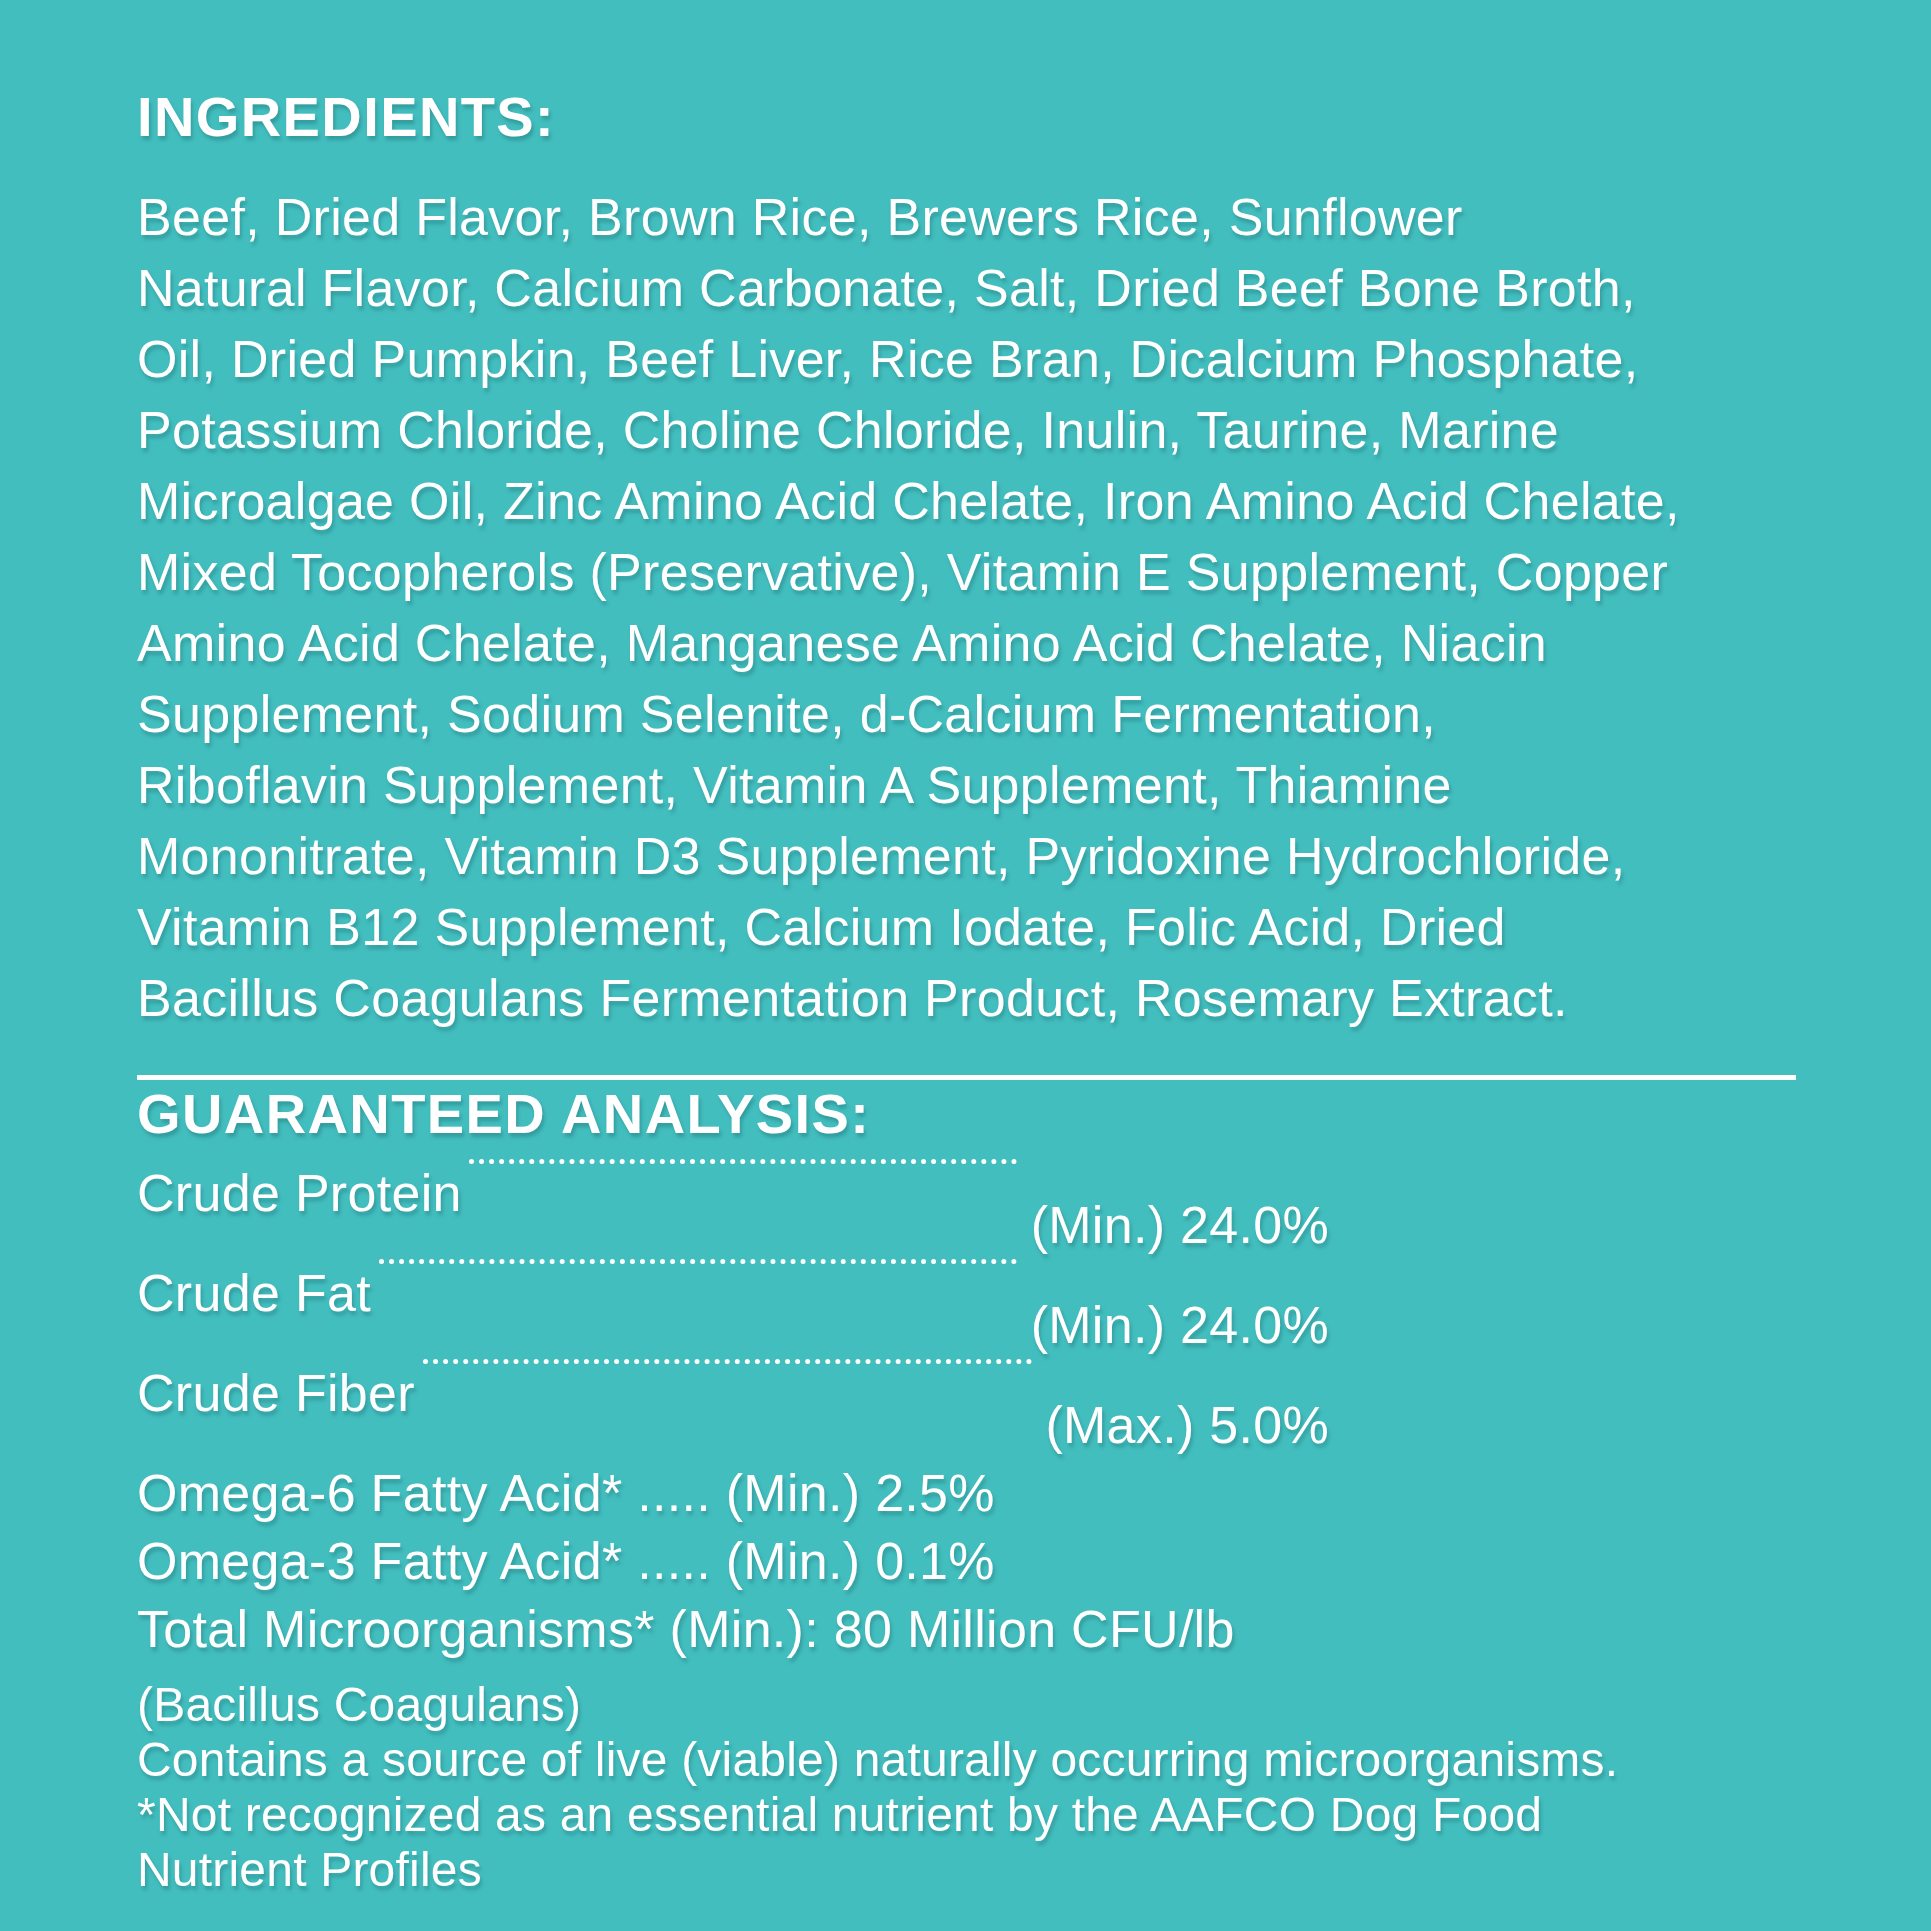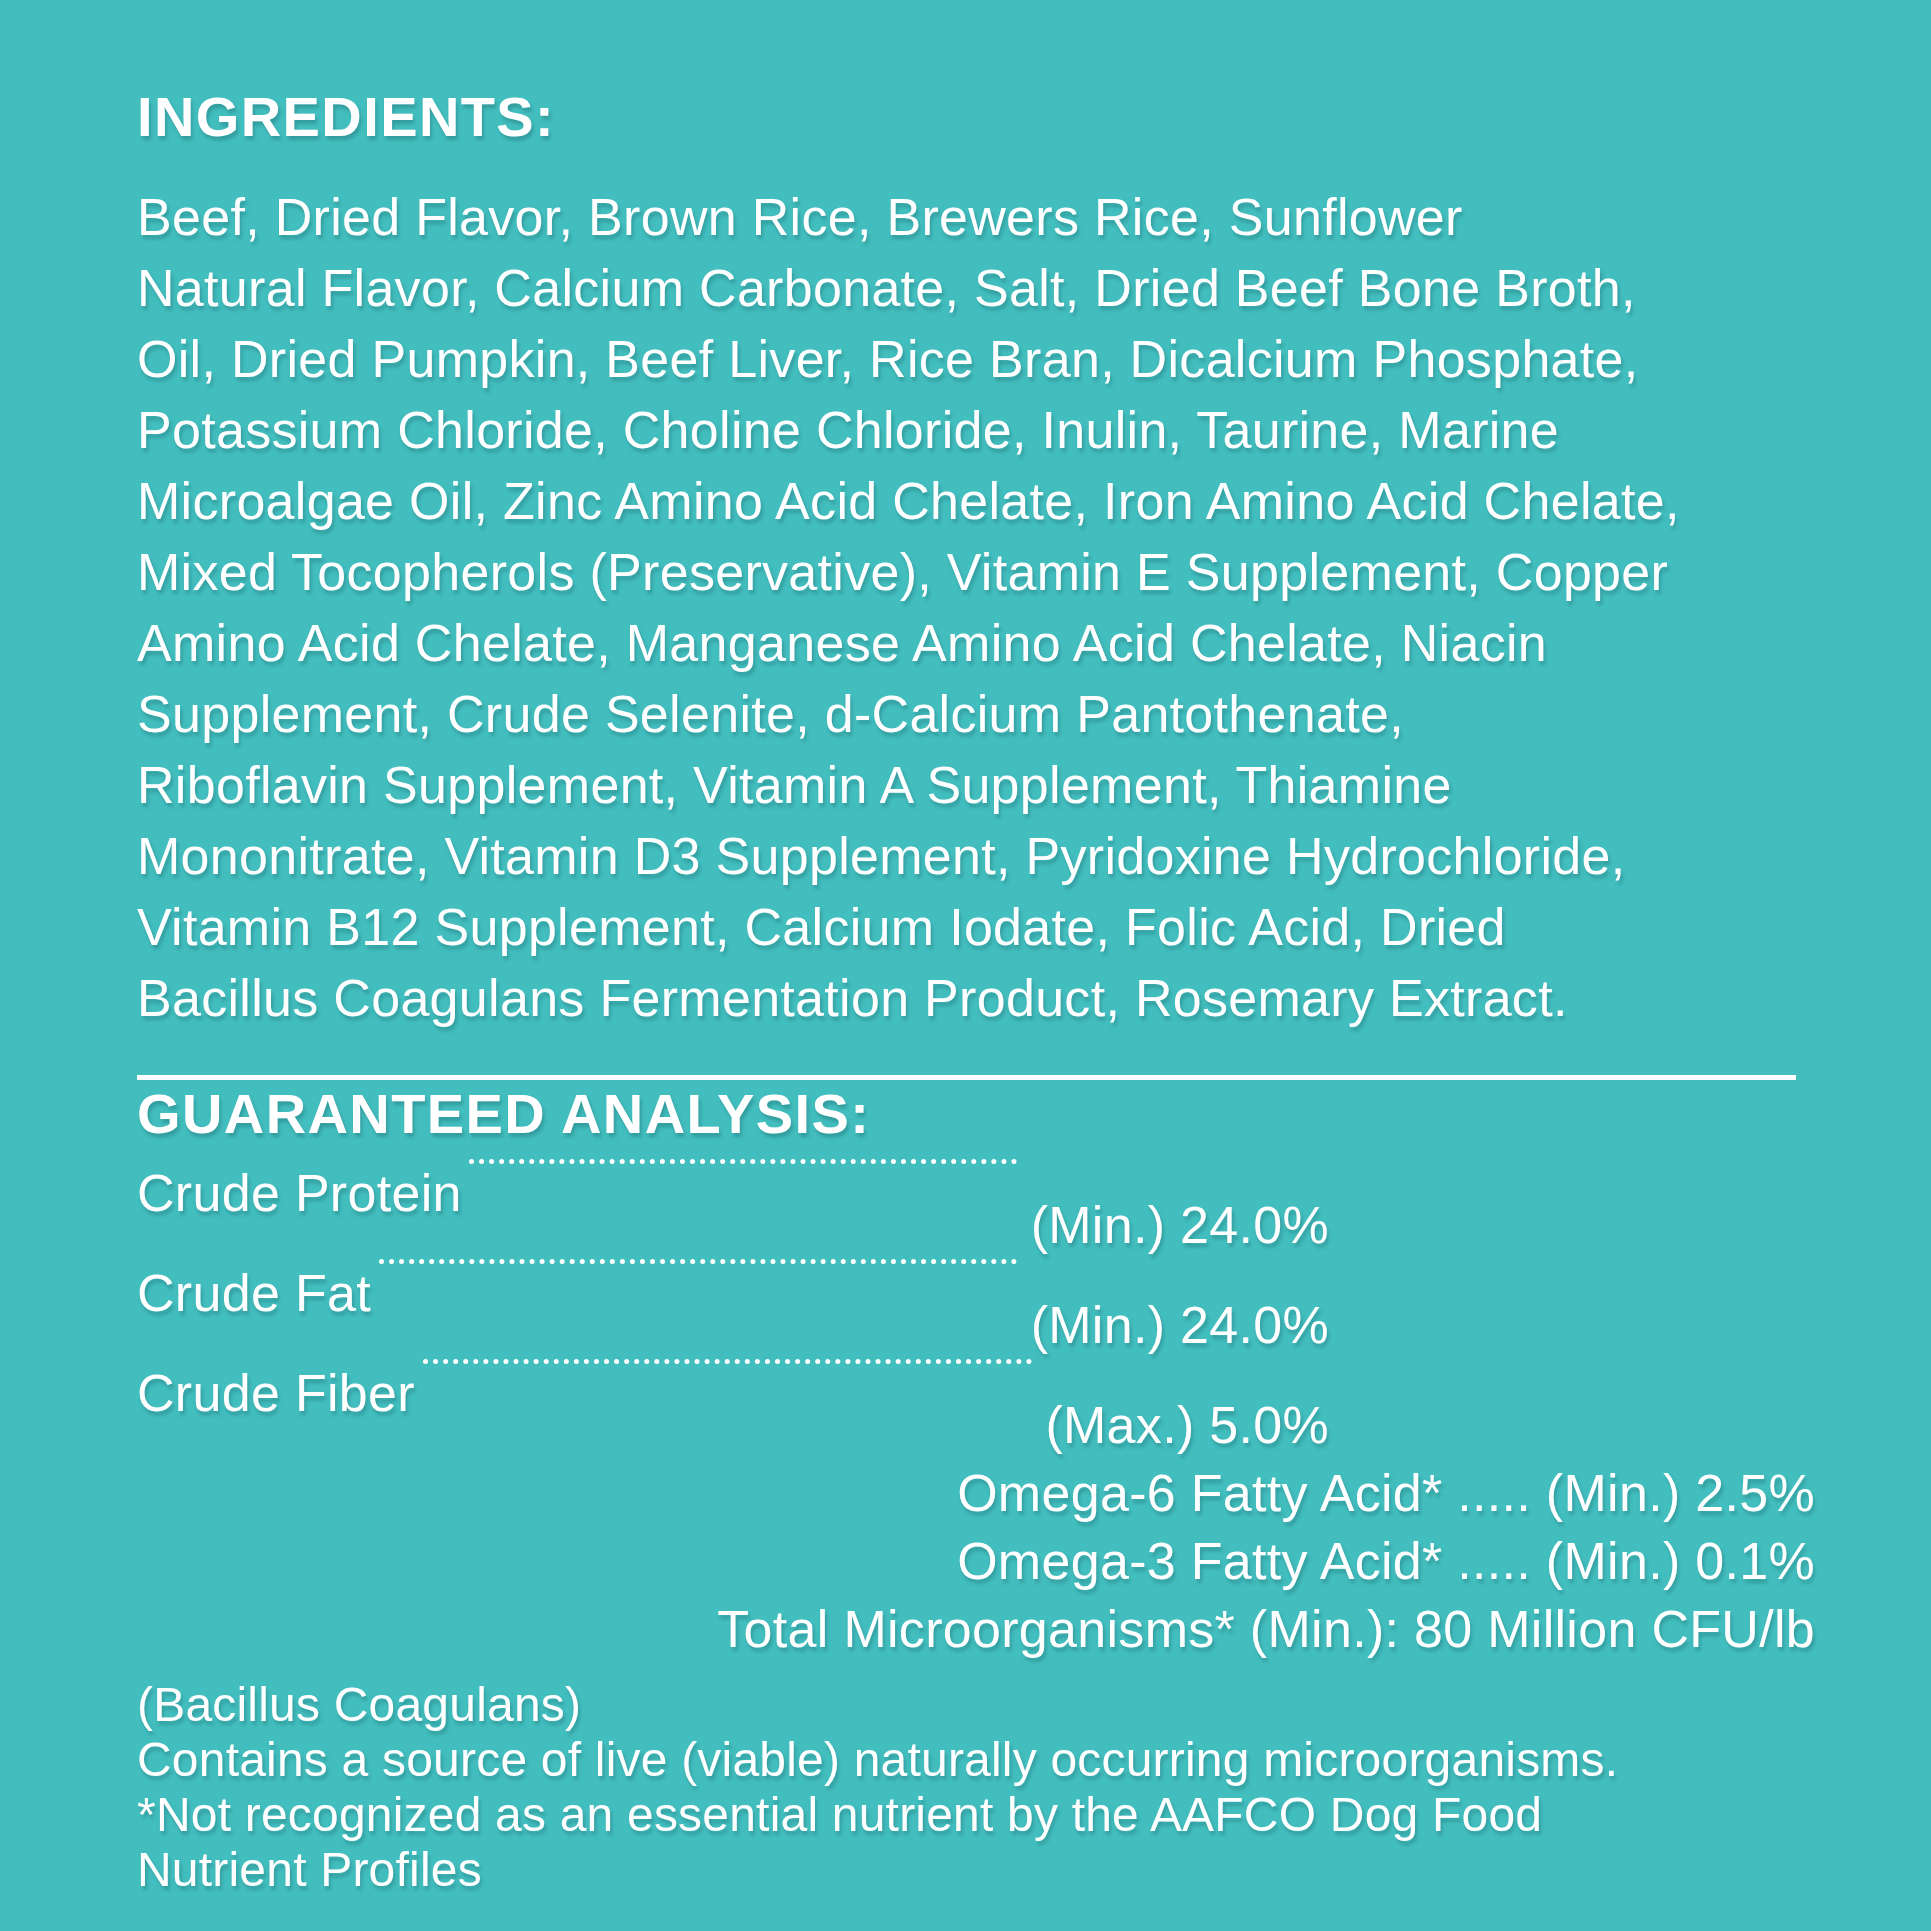--- a/index.html
+++ b/index.html
@@ -64,21 +64,20 @@
     min-width: 39px;
     border-bottom: 5.8px dotted currentColor;
     margin: 0 13.5px 7.7px 7.7px;
   }
   .ga-value {
     white-space: nowrap;
     margin-top: 32px;
   }
   .ga-inline, .ga-total {
     white-space: nowrap;
-    text-align: right;
   }
   .notes {
     margin-top: 13.5px;
     max-width: 1506px;
     font-size: 48px;
     line-height: 55px;
     font-weight: 500;
     letter-spacing: 0.2px;
   }
 </style>
@@ -90,21 +89,21 @@
   <h1 class="section-heading shadowed">INGREDIENTS:</h1>
 
   <div class="ing-lines shadowed">
     <div class="ing-line">Beef, Dried Flavor, Brown Rice, Brewers Rice, Sunflower</div>
     <div class="ing-line">Natural Flavor, Calcium Carbonate, Salt, Dried Beef Bone Broth,</div>
     <div class="ing-line">Oil, Dried Pumpkin, Beef Liver, Rice Bran, Dicalcium Phosphate,</div>
     <div class="ing-line">Potassium Chloride, Choline Chloride, Inulin, Taurine, Marine</div>
     <div class="ing-line">Microalgae Oil, Zinc Amino Acid Chelate, Iron Amino Acid Chelate,</div>
     <div class="ing-line">Mixed Tocopherols (Preservative), Vitamin E Supplement, Copper</div>
     <div class="ing-line">Amino Acid Chelate, Manganese Amino Acid Chelate, Niacin</div>
-    <div class="ing-line">Supplement, Crude Selenite, d-Calcium Pantothenate,</div>
+    <div class="ing-line">Supplement, Sodium Selenite, d-Calcium Fermentation,</div>
     <div class="ing-line">Riboflavin Supplement, Vitamin A Supplement, Thiamine</div>
     <div class="ing-line">Mononitrate, Vitamin D3 Supplement, Pyridoxine Hydrochloride,</div>
     <div class="ing-line">Vitamin B12 Supplement, Calcium Iodate, Folic Acid, Dried</div>
     <div class="ing-line">Bacillus Coagulans Fermentation Product, Rosemary Extract.</div>
   </div>
 
   <div class="divider"></div>
 
   <h1 class="section-heading ga-heading shadowed">GUARANTEED ANALYSIS:</h1>
 

